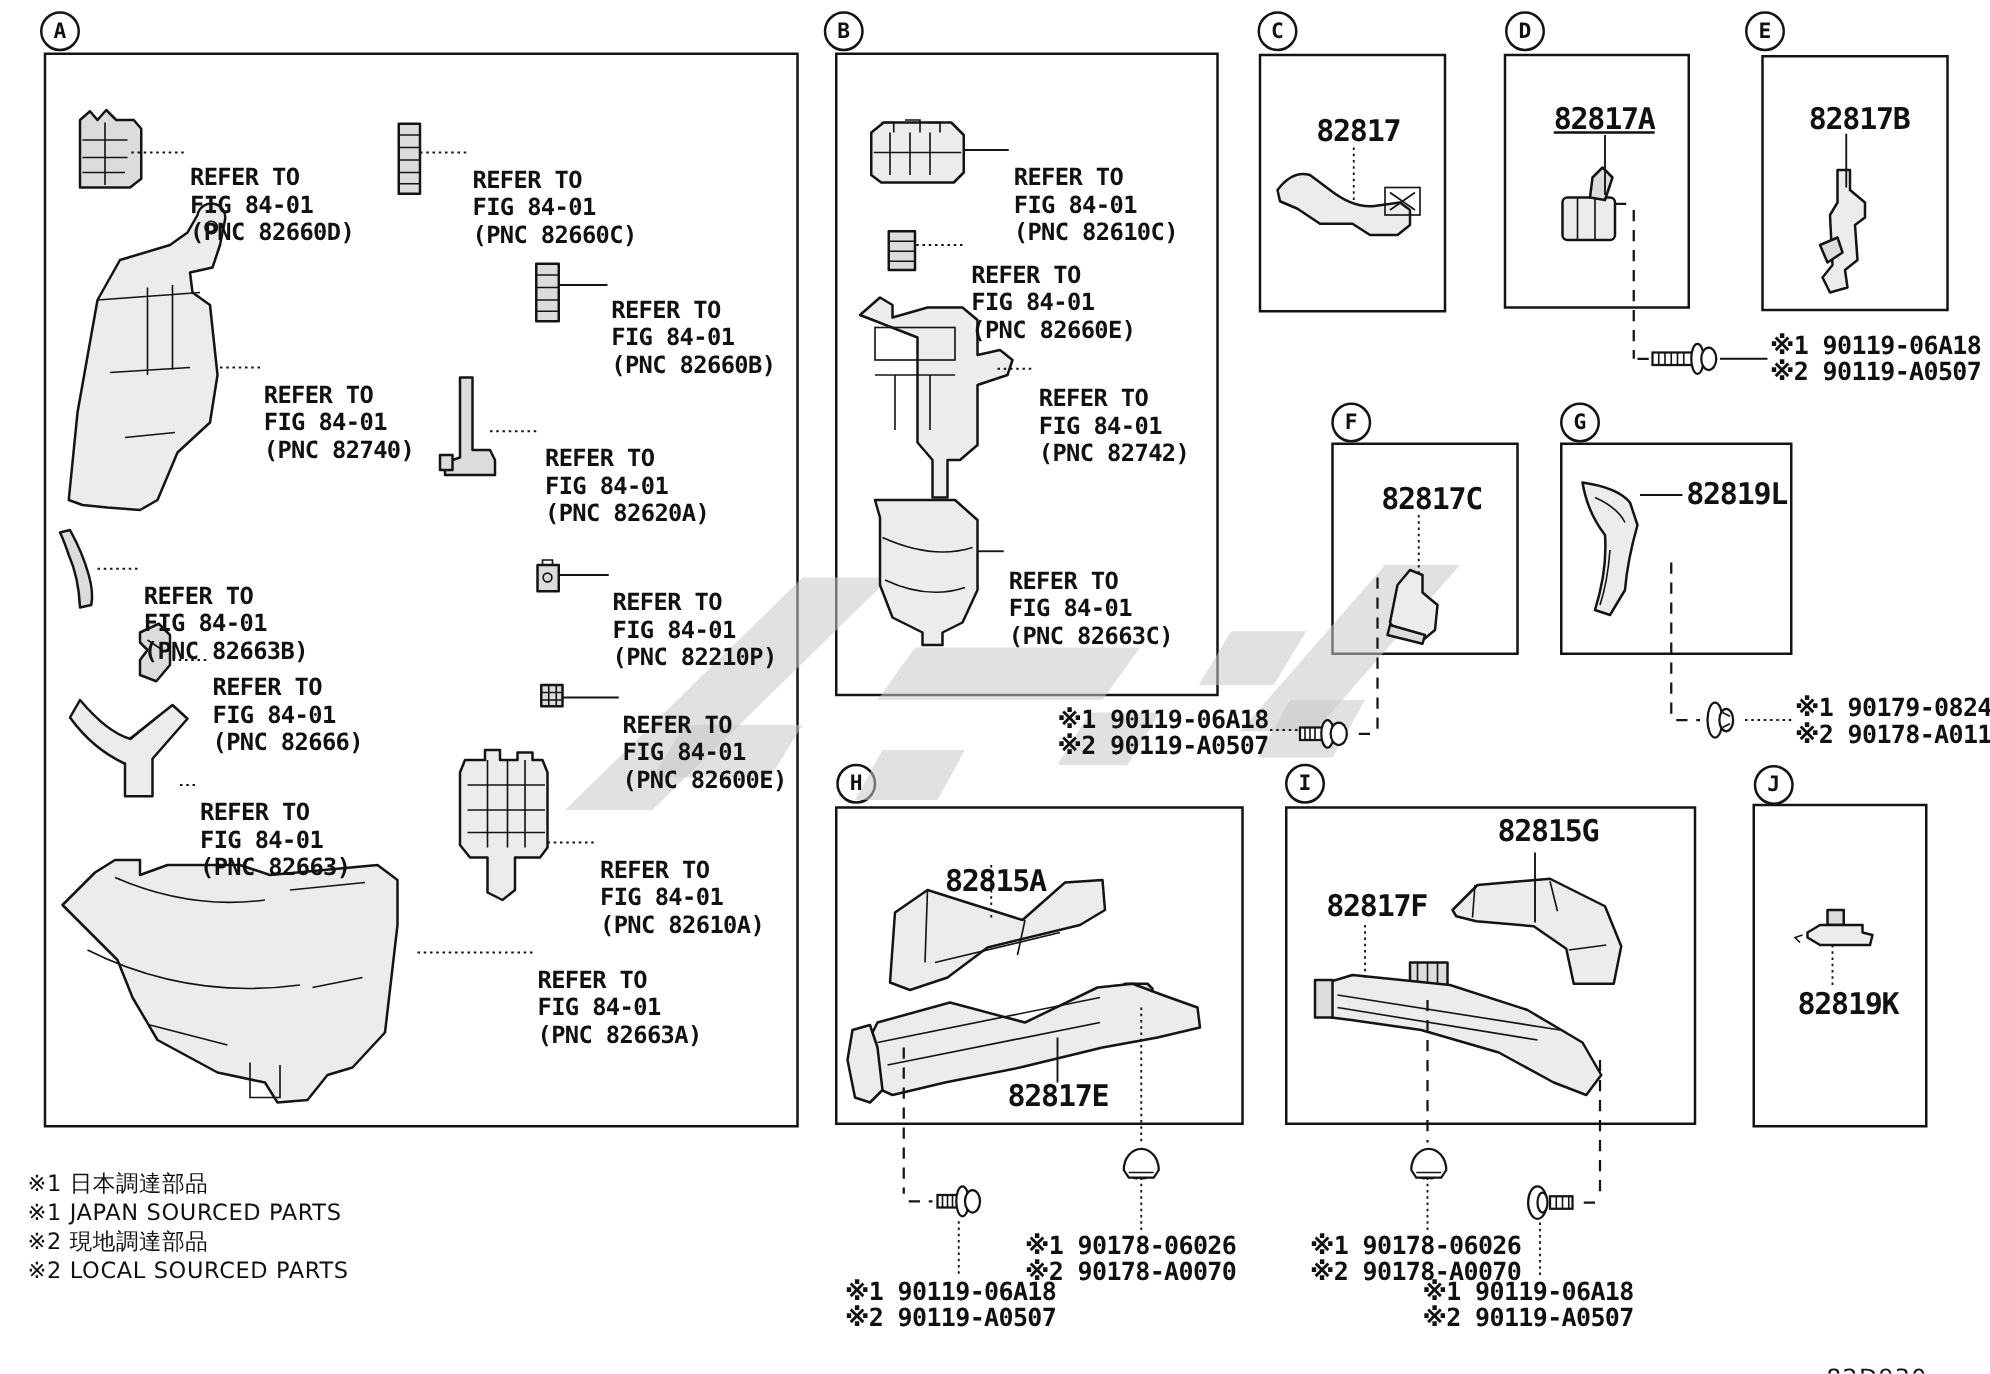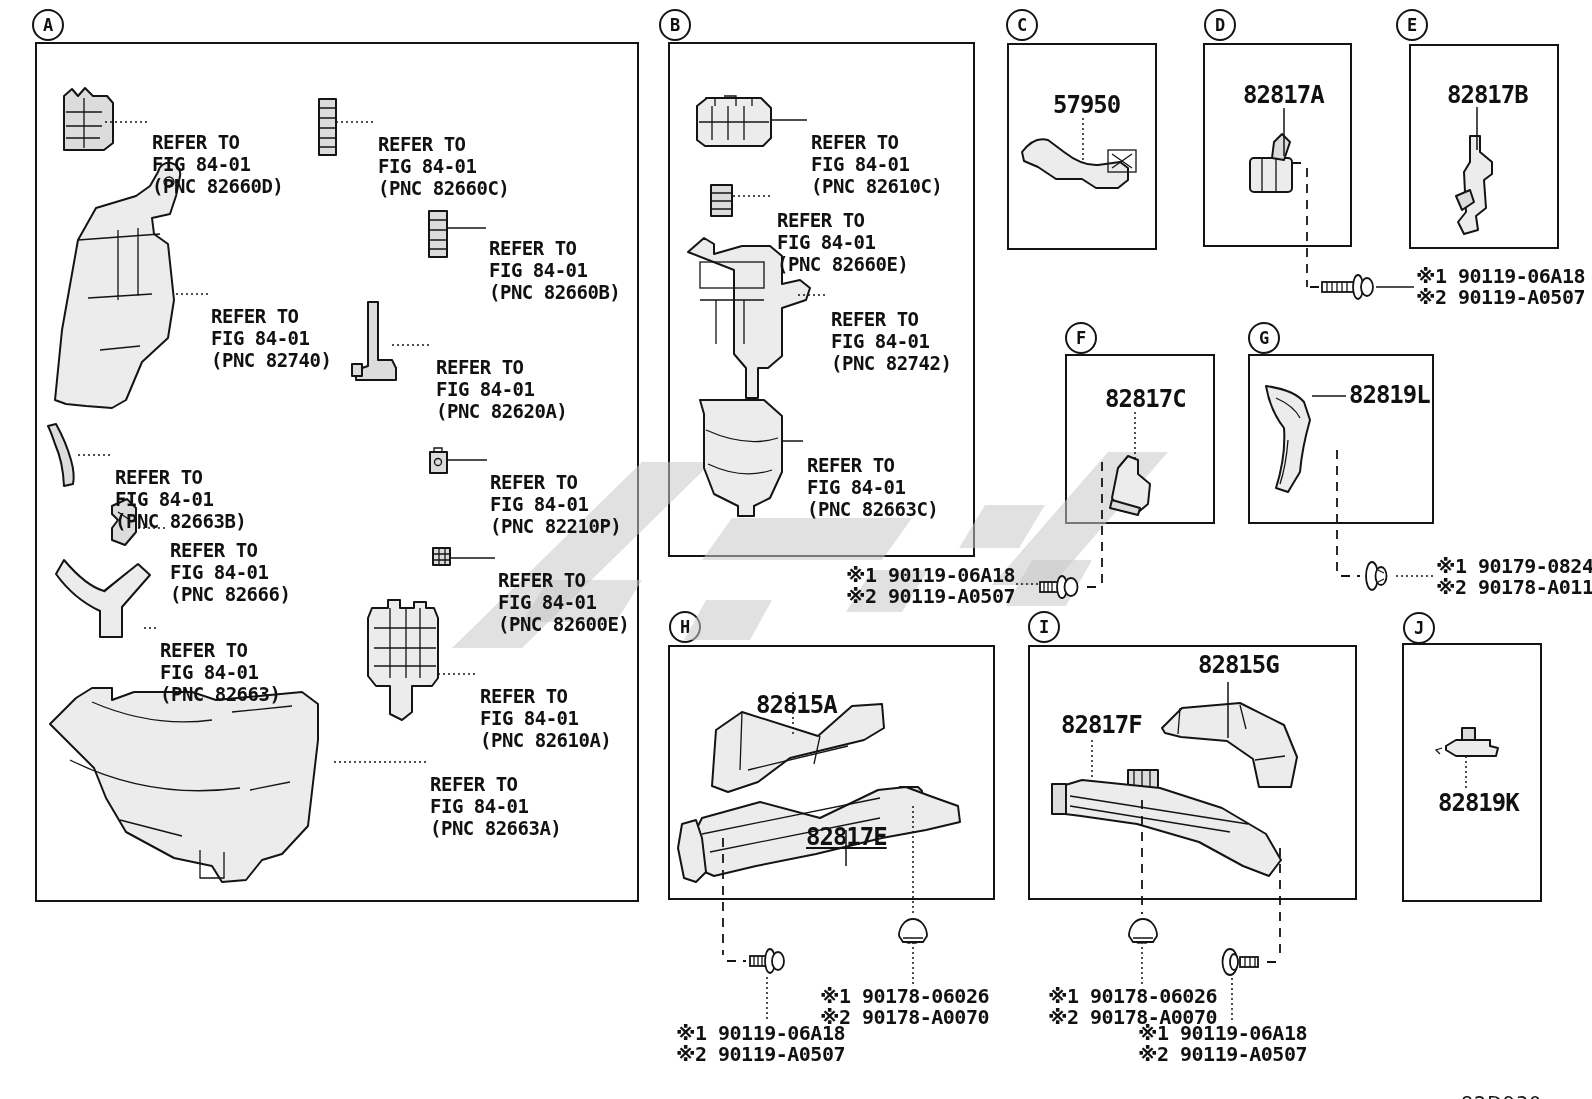--- a/index.html
+++ b/index.html
@@ -336,41 +336,45 @@
   <div class="refer" style="left:777px;top:166px;">REFER TO
 FIG 84-01
 (PNC 82660E)</div>
   <div class="refer" style="left:831px;top:265px;">REFER TO
 FIG 84-01
 (PNC 82742)</div>
   <div class="refer" style="left:807px;top:411px;">REFER TO
 FIG 84-01
 (PNC 82663C)</div>
 
-  <div class="pnum" style="left:1053px;top:92px;">57950</div>
-  <div class="pnum" style="left:1243px;top:82px;">82817A</div>
+  <div class="pnum" style="left:1053px;top:92px;">82817</div>
+  <div class="pnum" style="left:1243px;top:82px;text-decoration:underline;">82817A</div>
   <div class="pnum" style="left:1447px;top:82px;">82817B</div>
   <div class="pnum" style="left:1105px;top:386px;">82817C</div>
   <div class="pnum" style="left:1349px;top:382px;">82819L</div>
   <div class="pnum" style="left:756px;top:692px;">82815A</div>
-  <div class="pnum" style="left:806px;top:824px;text-decoration:underline;">82817E</div>
+  <div class="pnum" style="left:806px;top:864px;">82817E</div>
   <div class="pnum" style="left:1198px;top:652px;">82815G</div>
   <div class="pnum" style="left:1061px;top:712px;text-align:right;">82817F</div>
   <div class="pnum" style="left:1438px;top:790px;">82819K</div>
 
   <div class="fast" style="left:1416px;top:266px;">※1 90119-06A18
 ※2 90119-A0507</div>
   <div class="fast" style="left:846px;top:565px;">※1 90119-06A18
 ※2 90119-A0507</div>
   <div class="fast" style="left:1436px;top:556px;">※1 90179-08241
 ※2 90178-A0114</div>
   <div class="fast" style="left:820px;top:986px;">※1 90178-06026
 ※2 90178-A0070</div>
   <div class="fast" style="left:676px;top:1023px;">※1 90119-06A18
 ※2 90119-A0507</div>
   <div class="fast" style="left:1048px;top:986px;">※1 90178-06026
 ※2 90178-A0070</div>
   <div class="fast" style="left:1138px;top:1023px;">※1 90119-06A18
 ※2 90119-A0507</div>
 
+  <div class="legend" style="left:22px;top:936px;">※1 日本調達部品
+※1 JAPAN SOURCED PARTS
+※2 現地調達部品
+※2 LOCAL SOURCED PARTS</div>
   <div class="footer" style="left:1461px;top:1092px;">82D930</div>
 
 </div>
 
 </body></html>

